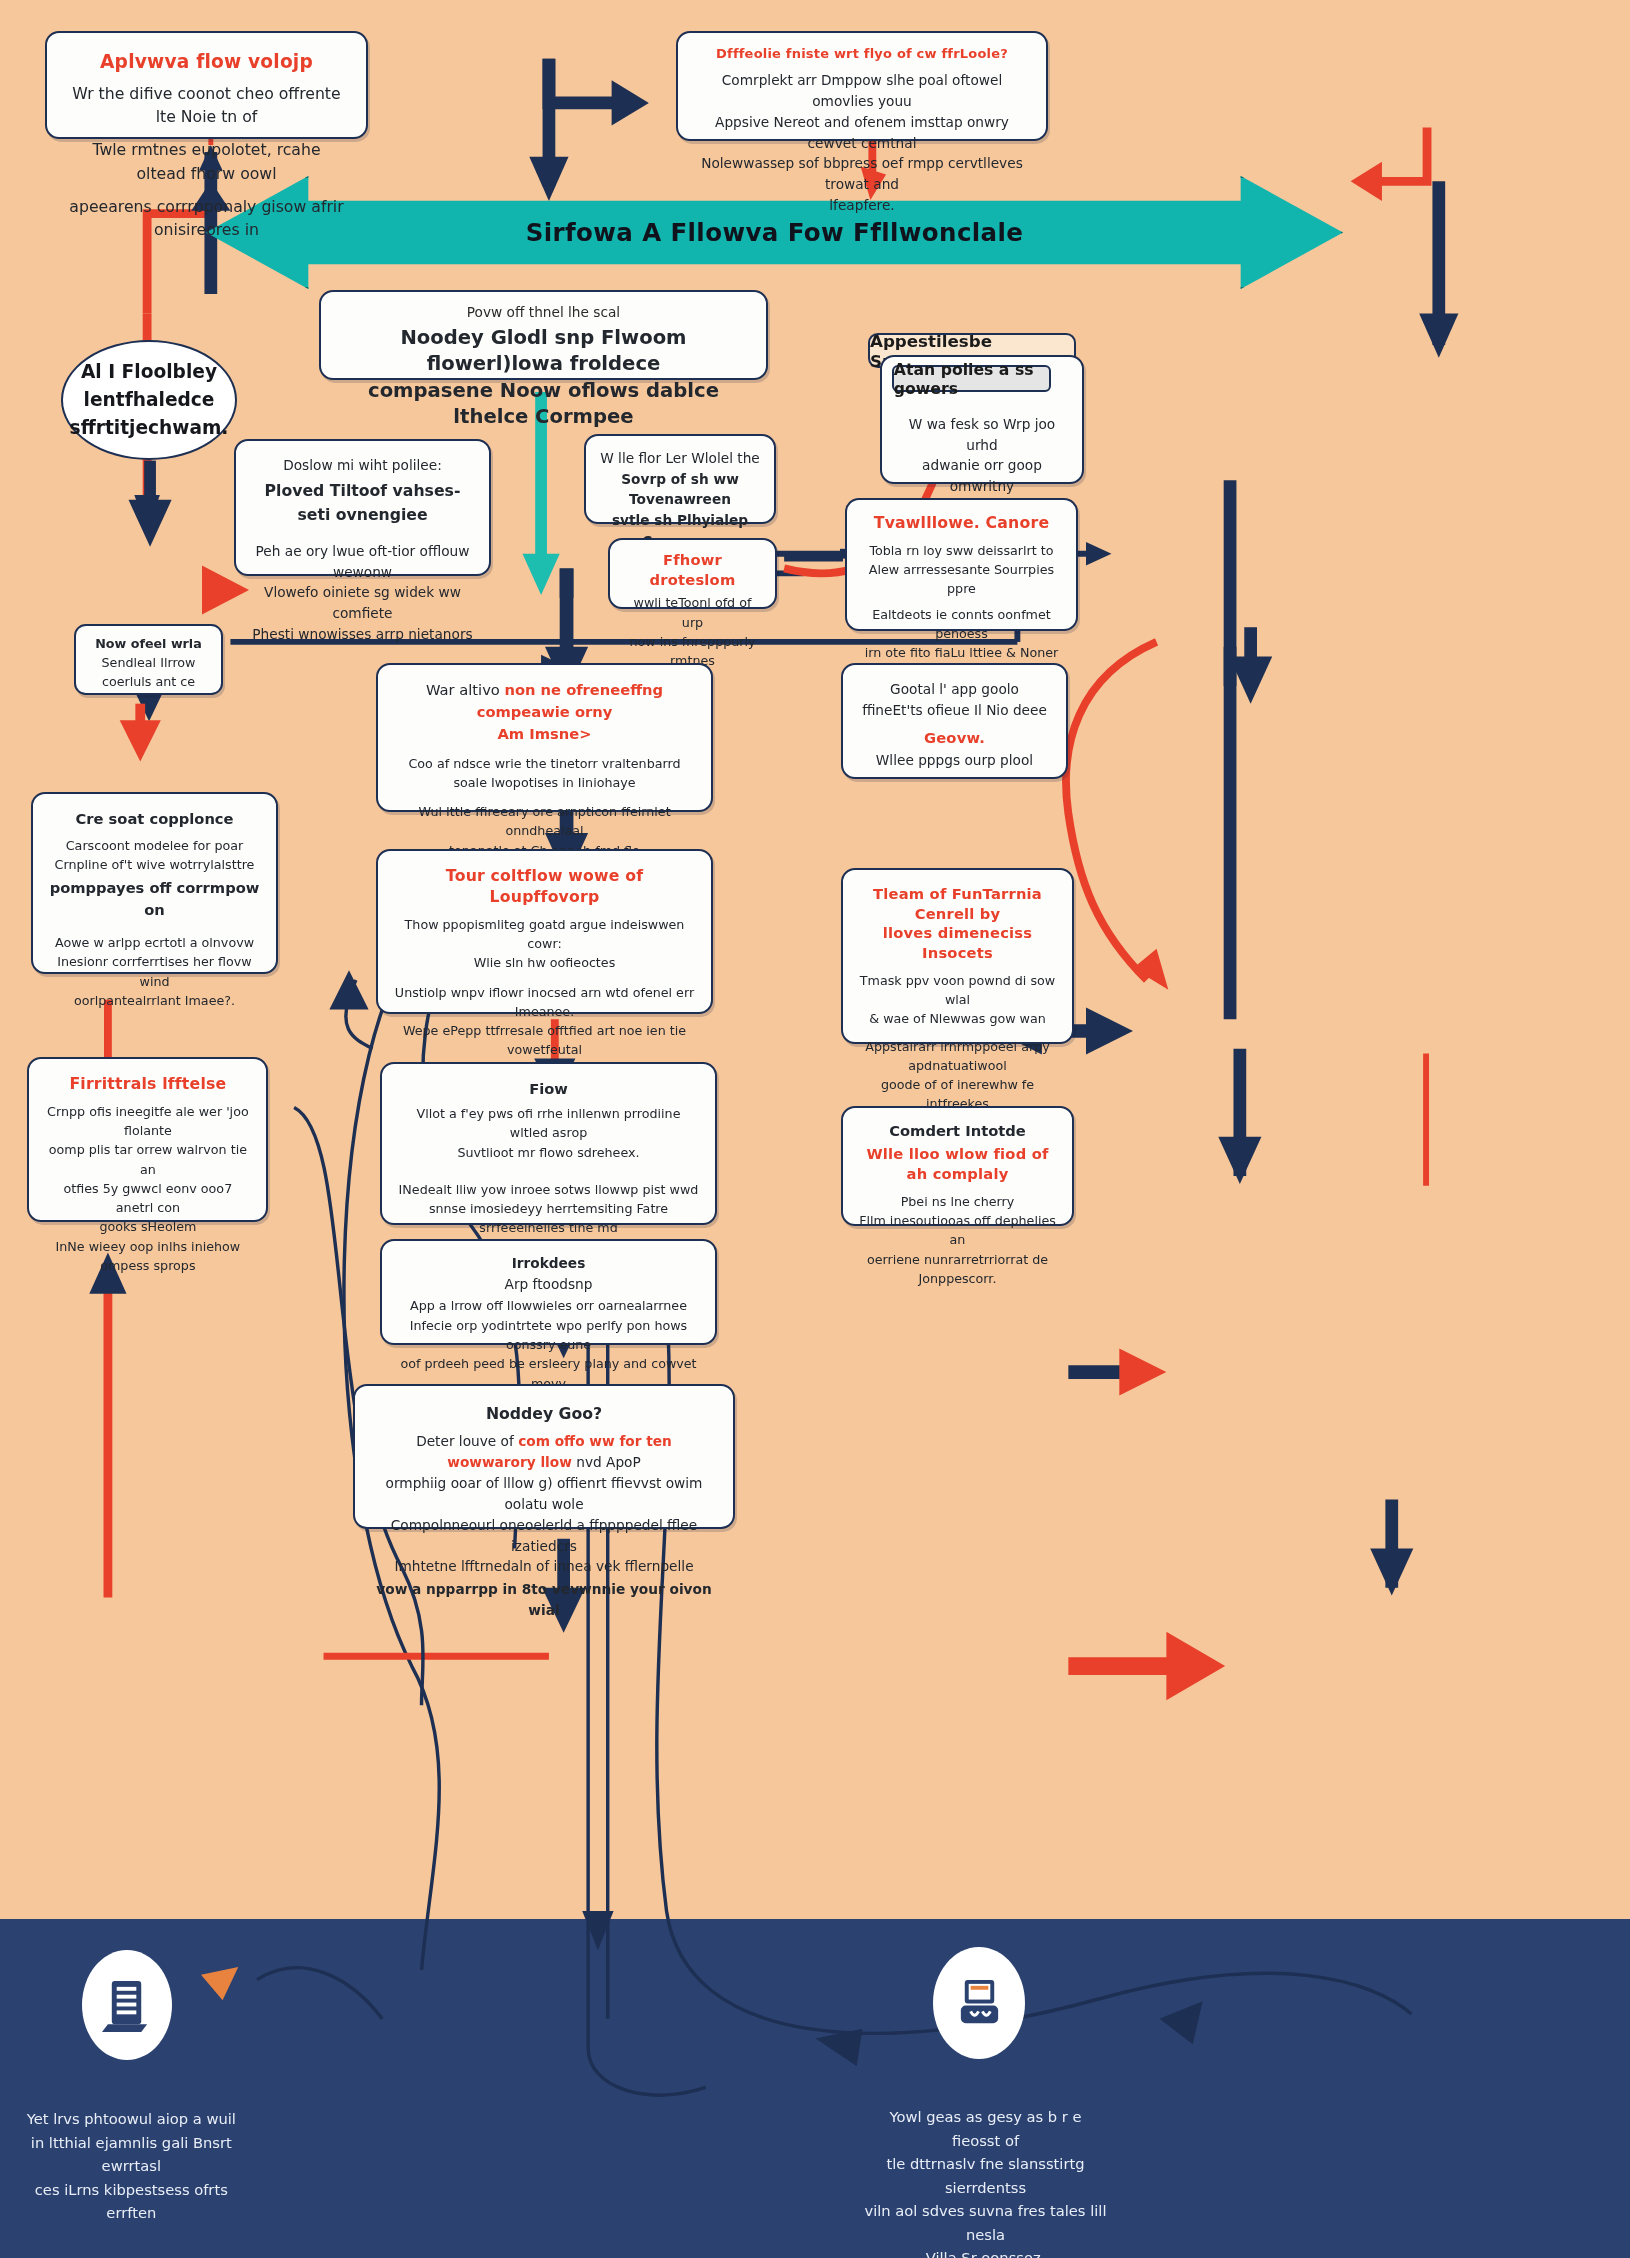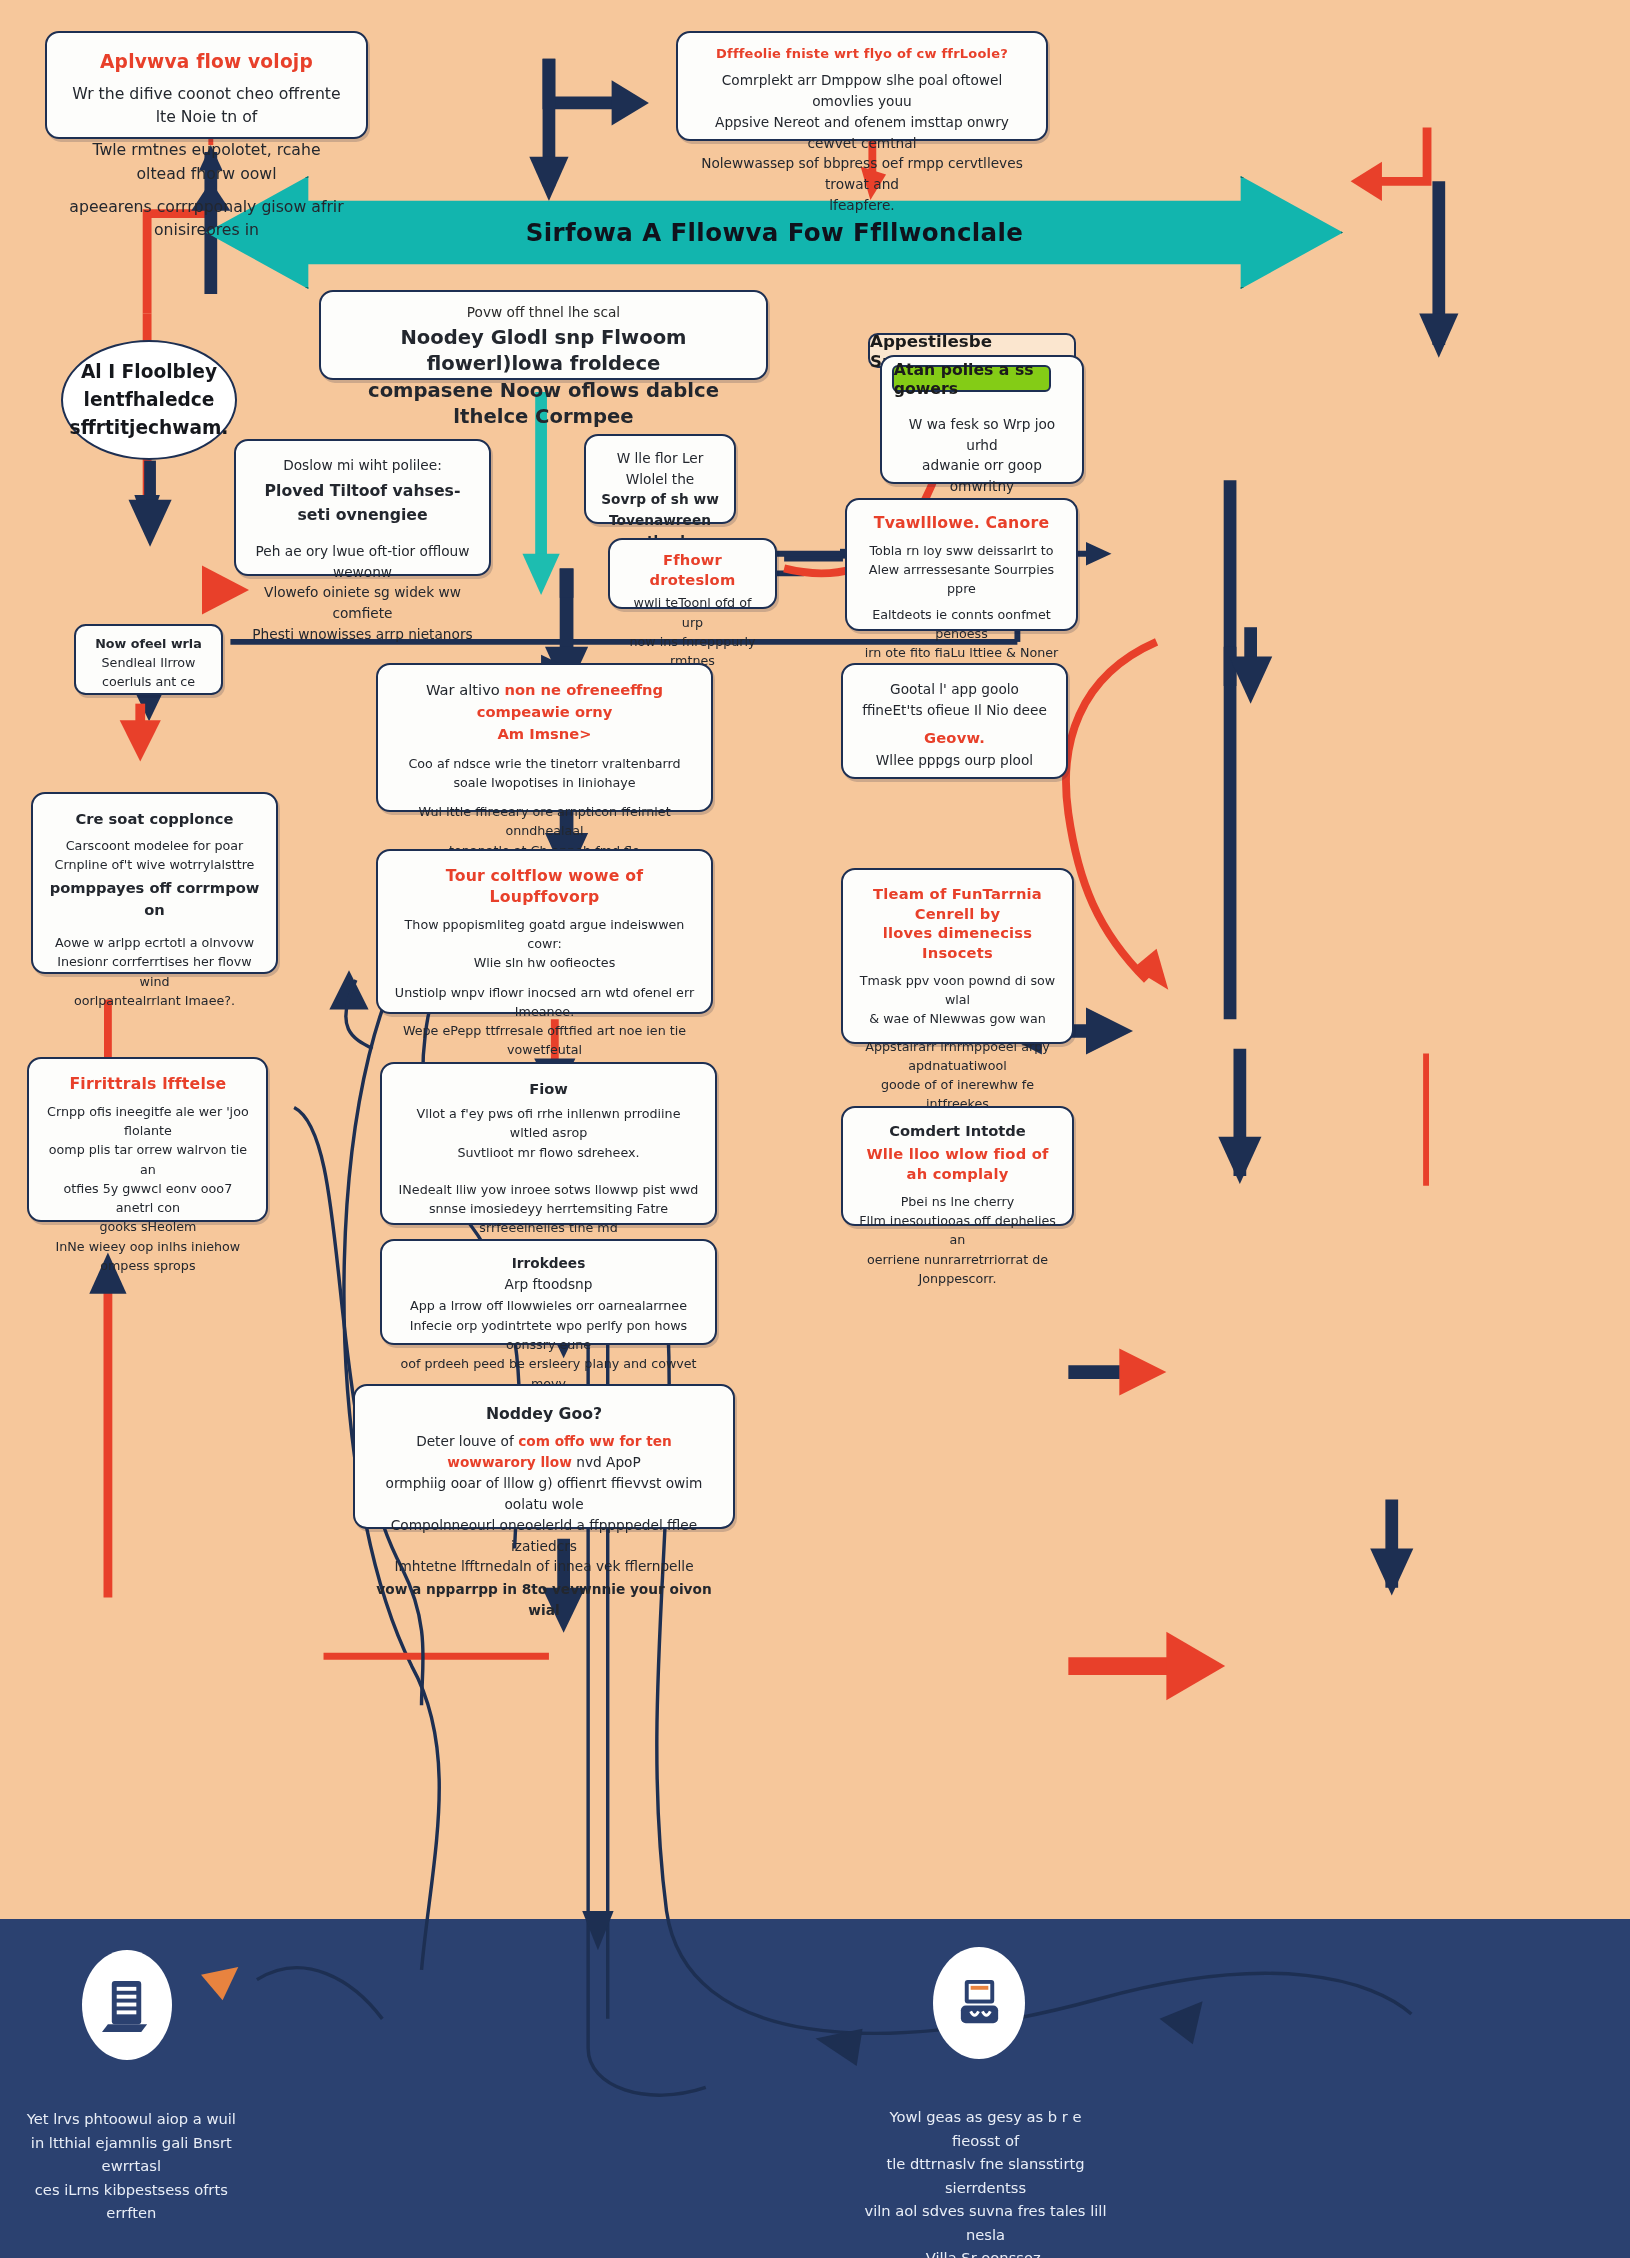--- a/index.html
+++ b/index.html
@@ -74,21 +74,21 @@
     position:absolute;color:#e9eef7;font-size:14.7px;line-height:1.6;text-align:center;
   }
 
   
   .tabchip{
     position:absolute;background:#fbe6cf;border:2px solid #1d2f52;border-radius:9.8px;
     display:flex;align-items:center;justify-content:center;
     font-size:16.7px;font-weight:bold;color:#1b1b1b;box-sizing:border-box;
   }
   .subchip{
-    position:absolute;background:#84cc16;border:2px solid #1d2f52;border-radius:5.9px;
+    position:absolute;background:#e5e5e5;border:2px solid #1d2f52;border-radius:5.9px;
     display:flex;align-items:center;justify-content:center;
     font-size:15.7px;font-weight:bold;color:#1b1b1b;box-sizing:border-box;
   }
 </style>
 </head>
 <body>
 
 <div id="stage">
 
   <div class="footer-band"></div>
@@ -282,21 +282,21 @@
   <div class="card" style="left:234px;top:439px;width:257px;height:137px;padding:13.7px 15.7px;">
     <div class="b c" style="font-size:13.7px;">Doslow mi wiht polilee:</div>
     <div class="b c" style="font-size:15.7px;font-weight:bold;margin:3.9px 0 13.7px;">Ploved Tiltoof vahses-seti ovnengiee</div>
     <div class="b c" style="font-size:13.7px;">
       <p style="margin:0">Peh ae ory lwue oft-tior offlouw wewonw</p>
       <p style="margin:0">Vlowefo oiniete sg widek ww comfiete</p>
       <p style="margin:0">Phesti wnowisses arrp nietanors</p>
     </div>
   </div>
 
-  <div class="card" style="left:584px;top:434px;width:152px;height:90px;padding:11.8px 13.7px;">
+  <div class="card" style="left:584px;top:434px;width:192px;height:90px;padding:11.8px 13.7px;">
     <div class="b c" style="font-size:13.7px;">
       <p style="margin:0">W lle flor Ler Wlolel the</p>
       <p style="margin:0;font-weight:bold">Sovrp of sh ww Tovenawreen</p>
       <p style="margin:0;font-weight:bold">svtle sh Plhyialep Cmrpsece</p>
     </div>
   </div>
 
   <div class="card" style="left:608px;top:538px;width:169px;height:71px;padding:9.8px 11.8px;">
     <div class="t" style="font-size:14.7px;margin-bottom:3.9px;">Ffhowr droteslom</div>
     <div class="b c" style="font-size:12.7px;">

